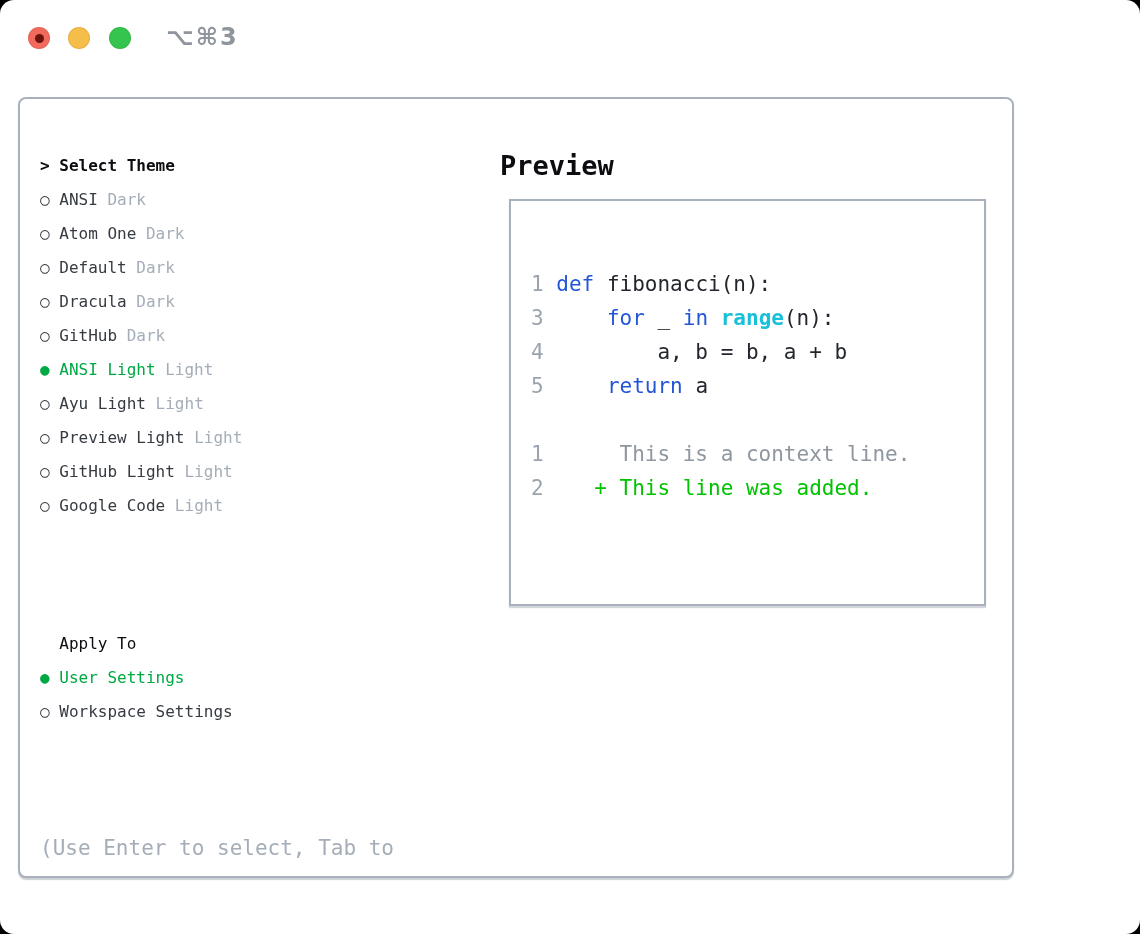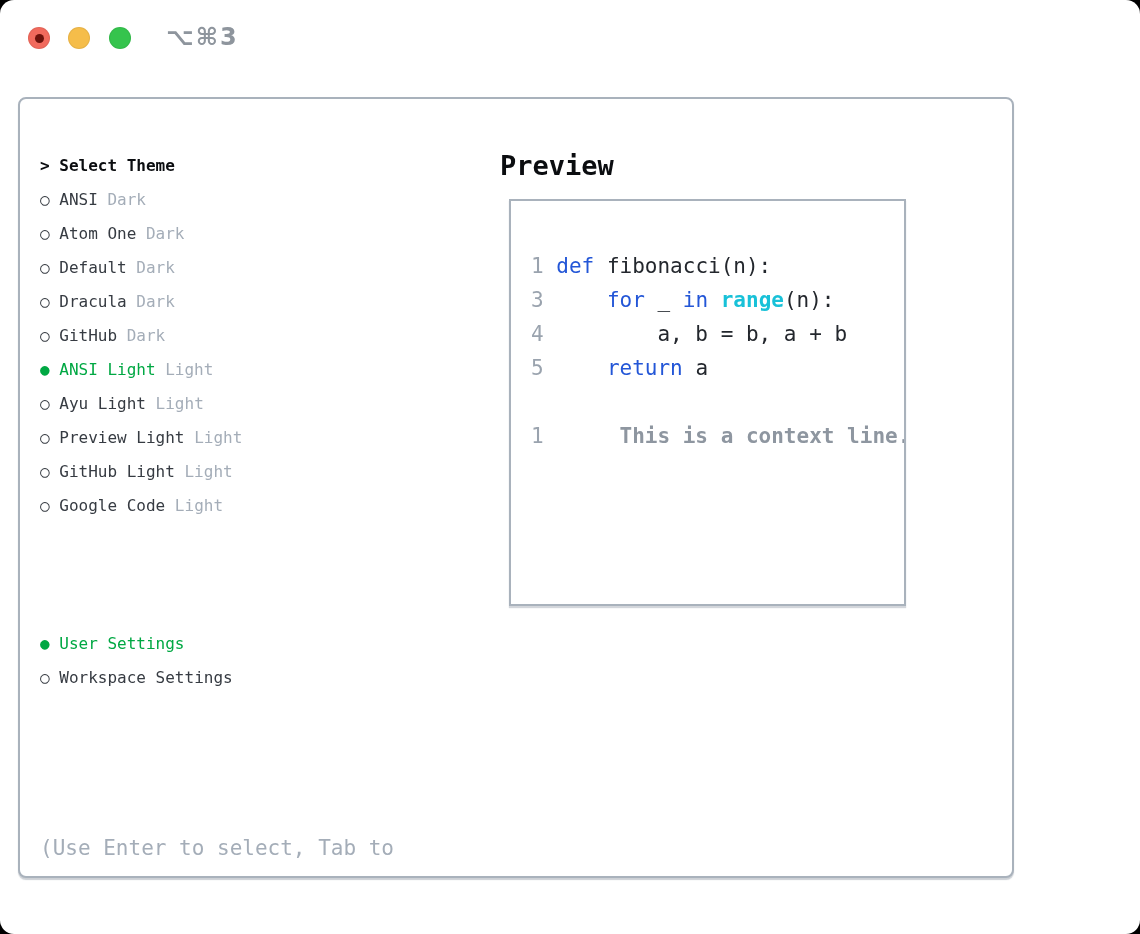--- a/index.html
+++ b/index.html
@@ -33,33 +33,33 @@
   .row .tag{color:var(--muted);margin-left:1ch;}
   .row.header .marker,.row.header .label{color:var(--heading);font-weight:700;}
   .row.selected .marker,.row.selected .label{color:var(--green);}
   .row.group-title .label{color:var(--heading);}
   #theme-list{position:absolute;left:20px;top:50px;}
   #apply-group{position:absolute;left:20px;top:528px;}
   #hint{position:absolute;left:20px;top:664px;font-size:21px;line-height:34px;color:var(--hint);white-space:pre;}
   
   .preview-title{position:absolute;left:480px;top:50px;font-size:27px;line-height:34px;font-weight:700;color:var(--heading);}
   .preview-box{
-    position:absolute;left:489px;top:100px;width:397px;height:407px;
+    position:absolute;left:489px;top:100px;width:477px;height:407px;
     box-sizing:border-box;border:2px solid var(--border);
-    padding:48px 8px 0 20px;background:#fff;
+    padding:66px 8px 0 20px;background:#fff;
     box-shadow:0 2px 1px rgba(110,120,135,.3);
     overflow:hidden;
   }
   .pline{font-size:21px;line-height:34px;min-height:34px;white-space:pre;color:var(--code-text);}
   .ln{color:var(--line-number);}
   .seg-fg{color:var(--code-text);}
   .seg-kw{color:var(--keyword);}
   .seg-fn{color:var(--builtin);font-weight:bold;}
   .seg-num{color:var(--literal);}
-  .seg-ctx{color:var(--context);font-weight:bold;}
+  .seg-ctx{color:var(--context);}
   .seg-del{color:var(--deleted);}
   .seg-add{color:var(--added);}
 </style>
 </head>
 <body>
 
 <div class="window">
 
   <div class="titlebar">
     <span class="tl tl-red">
@@ -83,36 +83,40 @@
         <div class="row option"><span class="marker">○</span><span class="label">Dracula</span><span class="tag">Dark</span></div>
         <div class="row option"><span class="marker">○</span><span class="label">GitHub</span><span class="tag">Dark</span></div>
         <div class="row option selected"><span class="marker">●</span><span class="label">ANSI Light</span><span class="tag">Light</span></div>
         <div class="row option"><span class="marker">○</span><span class="label">Ayu Light</span><span class="tag">Light</span></div>
         <div class="row option"><span class="marker">○</span><span class="label">Preview Light</span><span class="tag">Light</span></div>
         <div class="row option"><span class="marker">○</span><span class="label">GitHub Light</span><span class="tag">Light</span></div>
         <div class="row option"><span class="marker">○</span><span class="label">Google Code</span><span class="tag">Light</span></div>
       </div>
 
     <div id="apply-group">
+      <div class="row group-title">
+        <span class="marker"></span><span class="label">Apply To</span>
+      </div>
 
     <div class="row option selected"><span class="marker">●</span><span class="label">User Settings</span></div>
         <div class="row option"><span class="marker">○</span><span class="label">Workspace Settings</span></div>
       </div>
 
     <div id="hint">
       <div>(Use Enter to select, Tab to</div>
       <div>change focus)</div>
     </div>
 
     <div class="preview-title">Preview</div>
 
     <div class="preview-box">
 
     <div class="pline"><span class="ln">1</span><span class="seg-fg"> </span><span class="seg-kw">def</span><span class="seg-fg"> fibonacci(n):</span></div>
         <div class="pline"><span class="ln">3</span><span class="seg-fg">     </span><span class="seg-kw">for</span><span class="seg-fg"> _ </span><span class="seg-kw">in</span><span class="seg-fg"> </span><span class="seg-fn">range</span><span class="seg-fg">(n):</span></div>
         <div class="pline"><span class="ln">4</span><span class="seg-fg">         a, b = b, a + b</span></div>
         <div class="pline"><span class="ln">5</span><span class="seg-fg">     </span><span class="seg-kw">return</span><span class="seg-fg"> a</span></div>
         <div class="pline"></div>
         <div class="pline"><span class="ln">1</span><span class="seg-ctx">      This is a context line.</span></div>
+        <div class="pline"><span class="ln">2</span><span class="seg-add">    + This line was added.</span></div>
       </div>
 
   </div>
 </div>
 
 </body></html>

